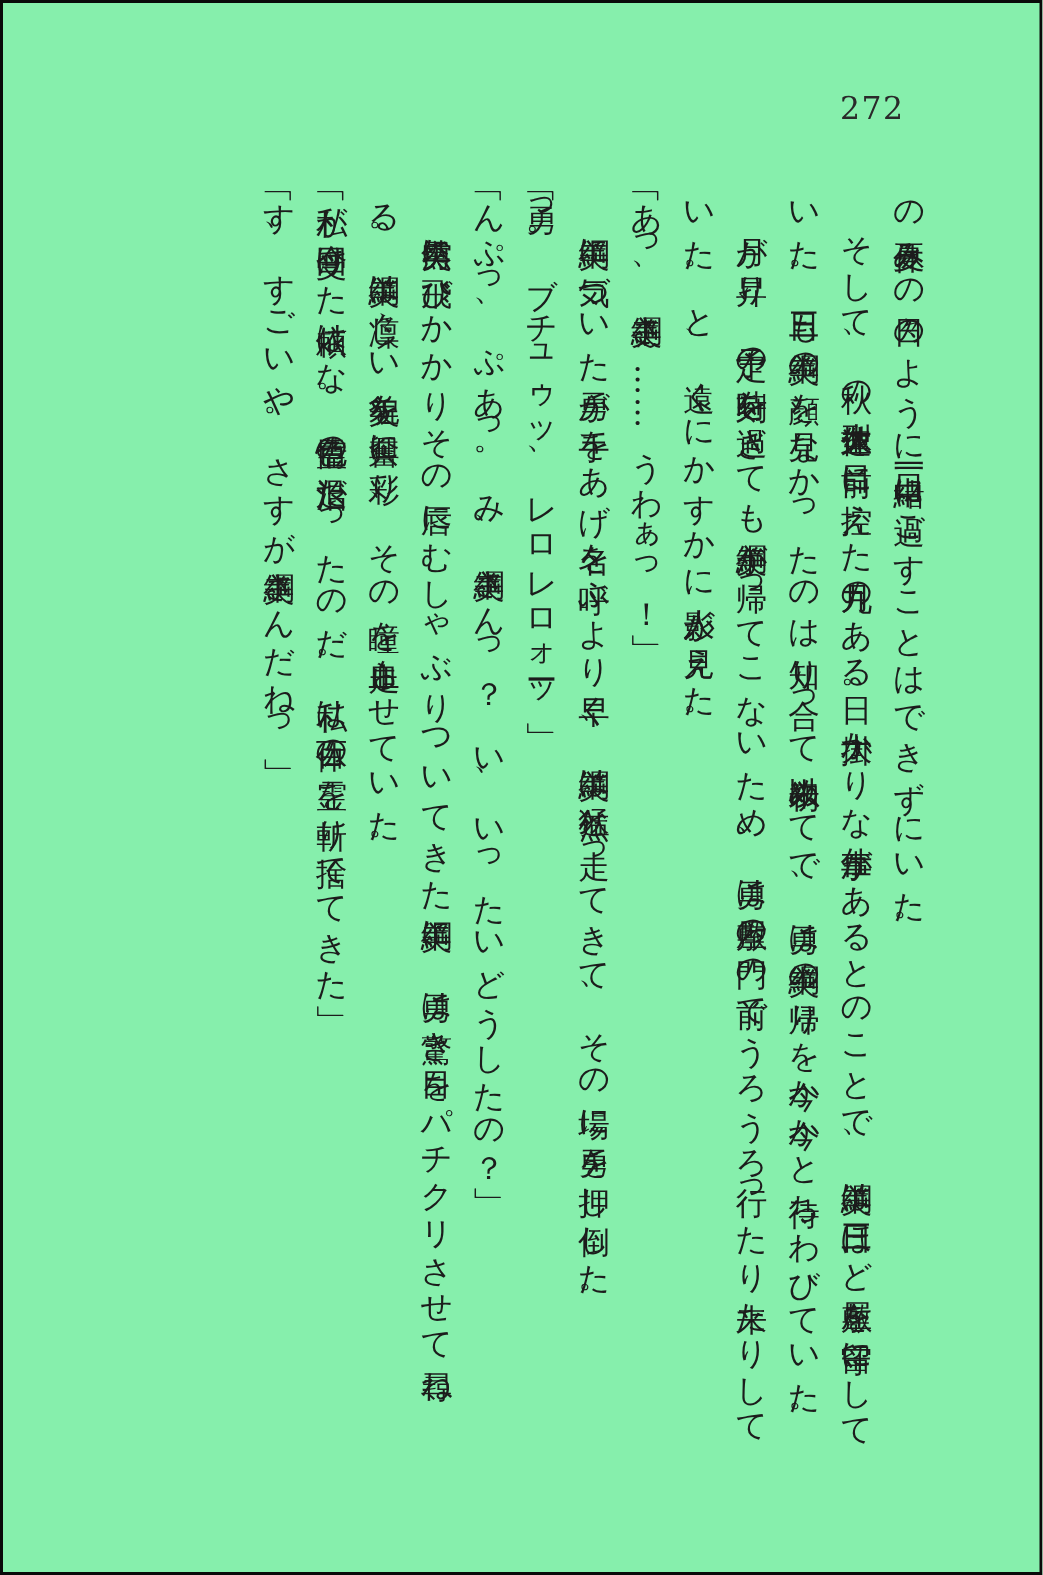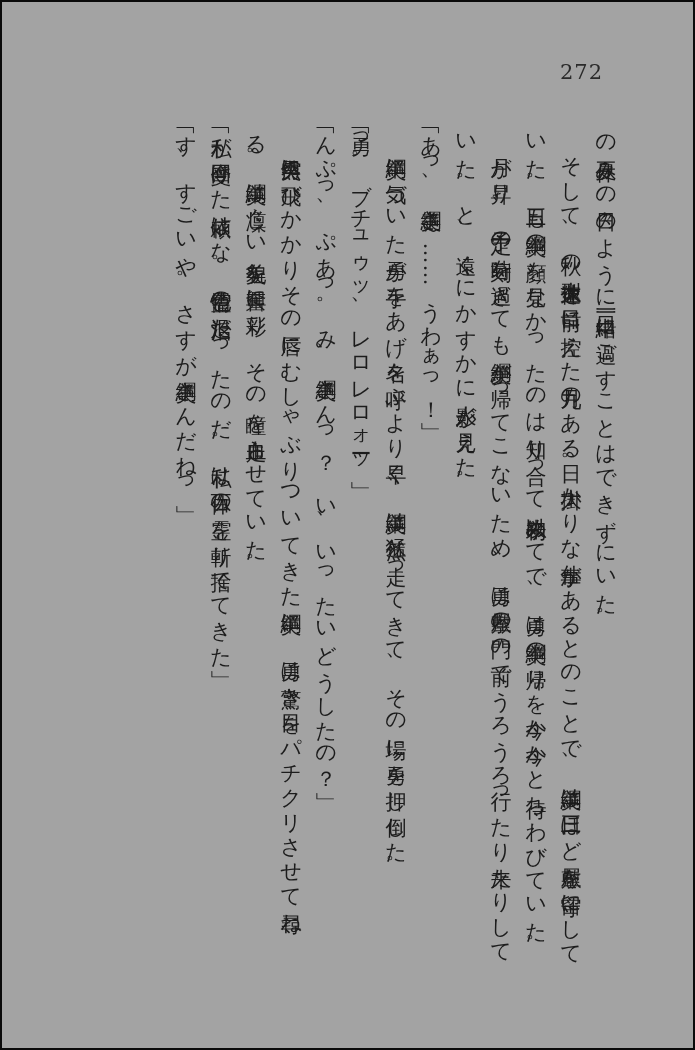--- a/index.html
+++ b/index.html
@@ -5,21 +5,21 @@
   html, body {
     margin: 0;
     padding: 0;
     background: #e9e8e5;
   }
   .page {
     position: relative;
     width: 695px;
     height: 1050px;
     box-sizing: border-box;
-    background: #a3a3a3;
+    background: #86efac;
     border: 2px solid #0a0a0a;
     overflow: hidden;
     font-family: "DejaVu Serif", "Liberation Serif", serif;
   }
   .page-number {
     position: absolute;
     top: 58px;
     left: 558px;
     font-size: 21px;
     color: #2a2a2a;

